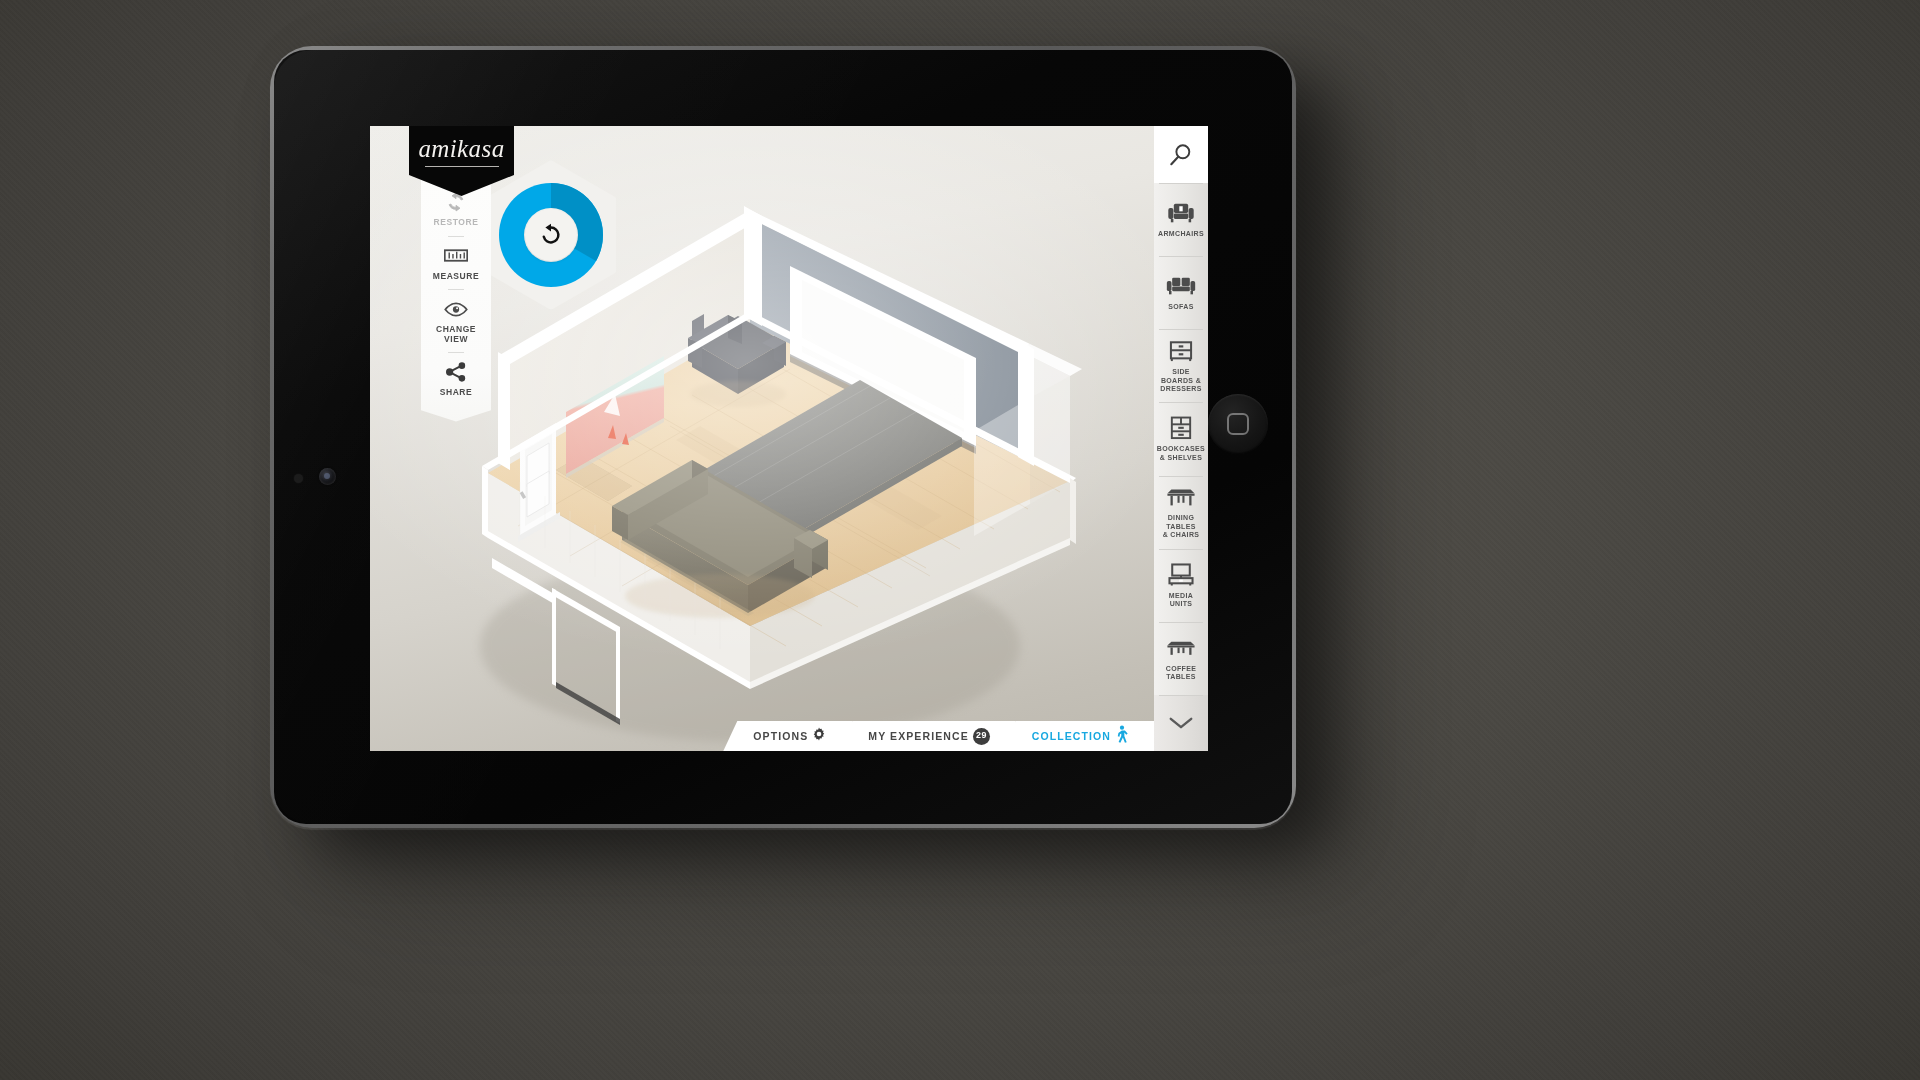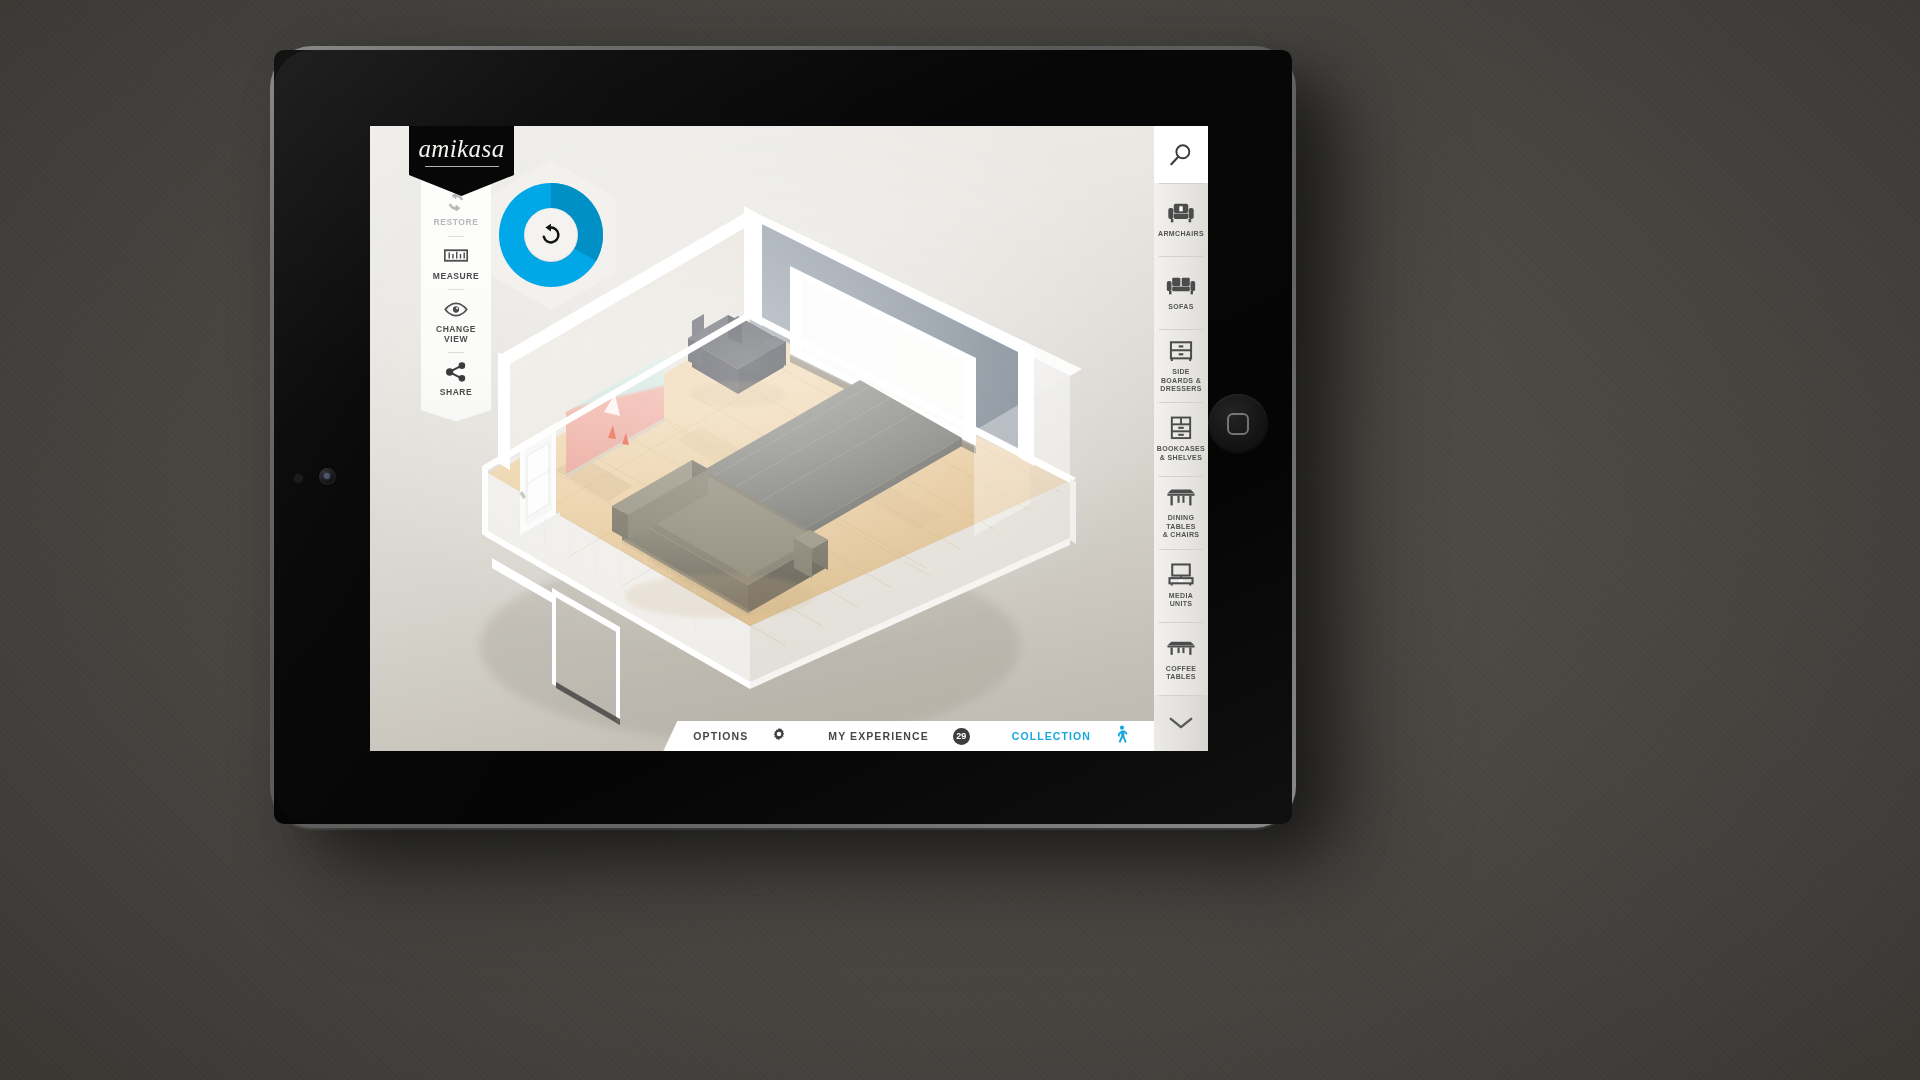--- a/index.html
+++ b/index.html
@@ -28,21 +28,21 @@
     border-radius:42px;
     background:linear-gradient(140deg,#8b8b8b 0%,#6e6e6e 14%,#5a5a5a 40%,#676767 70%,#8a8a8a 100%);
     padding:4px;
     box-shadow:
       0 2px 1px rgba(255,255,255,.10),
       34px 26px 60px rgba(0,0,0,.48),
       70px 52px 110px rgba(0,0,0,.30);
   }
   #tablet-inner{
     position:absolute; inset:4px;
-    border-radius:10px;
+    border-radius:32px;
     background:#0a0a0a;
     background:linear-gradient(155deg,#131313 0%,#070707 30%,#050505 70%,#101010 100%);
     overflow:hidden;
   }
   #bezel-gloss{
     position:absolute; inset:0; border-radius:38px;
     background:linear-gradient(118deg, rgba(255,255,255,.055) 0%, rgba(255,255,255,.012) 22%, rgba(255,255,255,0) 46%);
     pointer-events:none;
   }
 
@@ -169,30 +169,30 @@
   #more-cell::before{ content:""; position:absolute; left:5px; right:5px; top:0; height:1px; background:#d2d1ce; }
 
   
   #bottombar{
     position:absolute; left:0; bottom:0; width:784px; height:30px; z-index:28;
     display:flex; justify-content:flex-end; align-items:stretch;
     pointer-events:none;
   }
   .tab{
     position:relative; height:30px; background:#ffffff;
-    display:flex; align-items:center; gap:24px; pointer-events:auto; cursor:pointer;
+    display:flex; align-items:center; gap:4px; pointer-events:auto; cursor:pointer;
     padding:0 26px 0 30px; margin-left:-14px;
     clip-path:polygon(14px 0, 100% 0, 100% 100%, 0 100%);
   }
   .tab:first-child{ border-top-left-radius:0; }
   .tab .tl{ font-size:10.5px; font-weight:bold; letter-spacing:1.1px; color:#474747; white-space:nowrap; }
   .tab.accent .tl{ color:#18a8e0; }
   .badge{
     width:17px; height:17px; border-radius:50%; background:#3d3d3d; color:#fff;
-    font-size:9px; font-weight:bold; display:flex; align-items:center; justify-content:center;
+    font-size:9px; font-weight:bold; display:flex; align-items:center; justify-content:center;font-family:Liberation Mono, monospace;
   }
 </style>
 </head>
 <body>
 
 <div id="desk"></div>
 
 <div id="tablet">
   <div id="tablet-inner">
 

